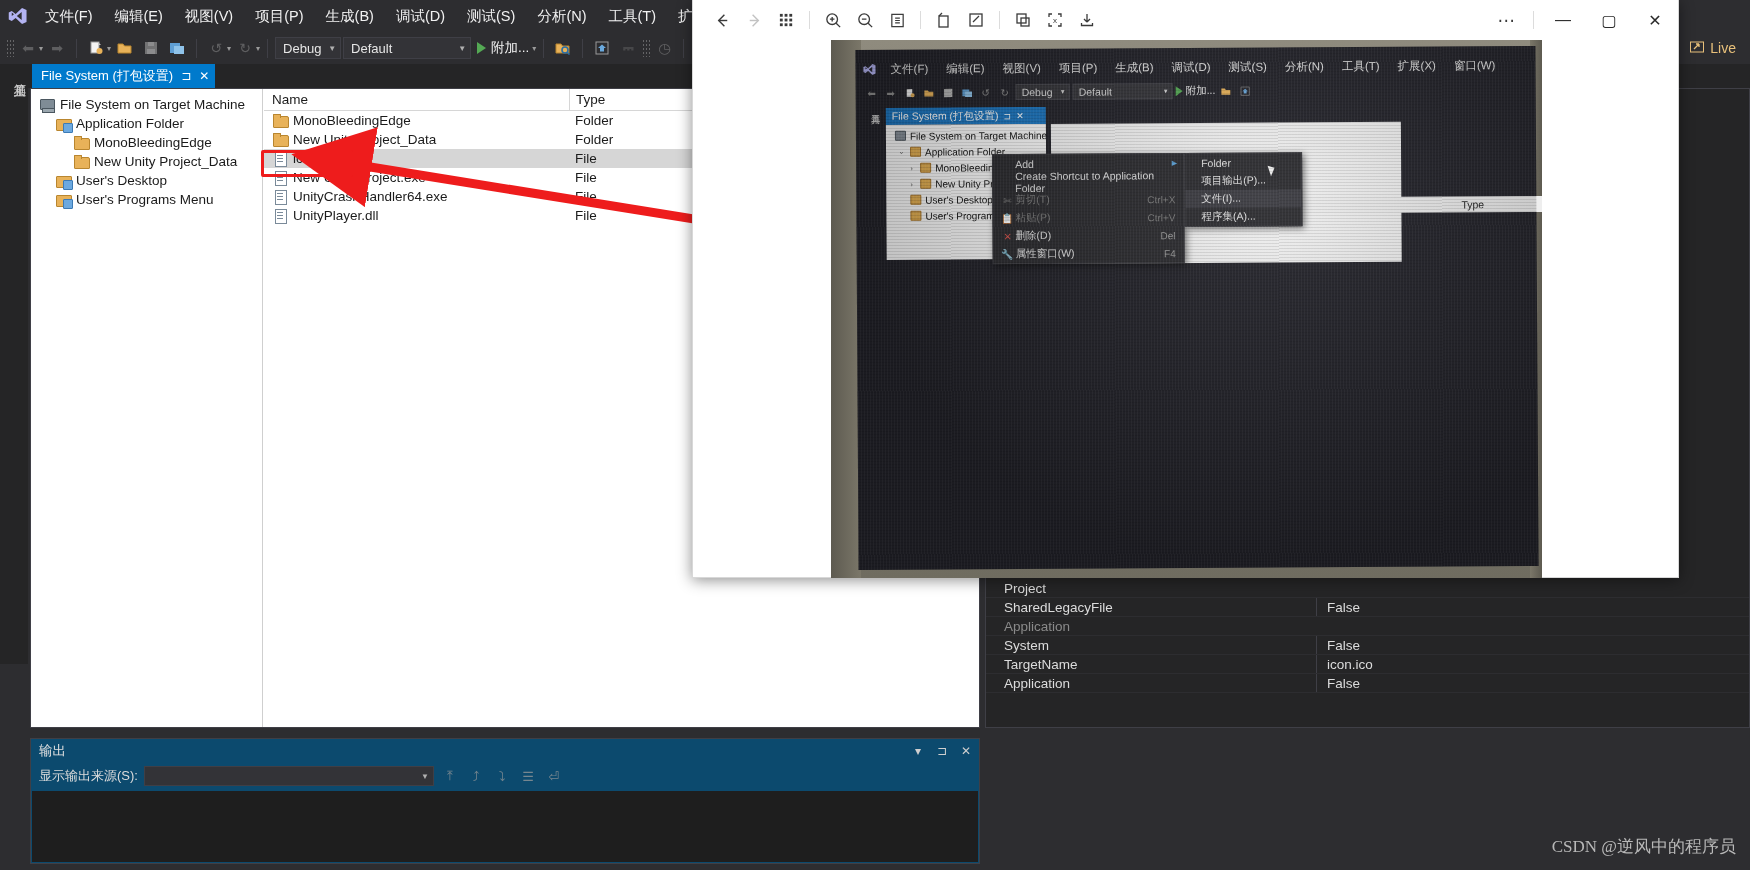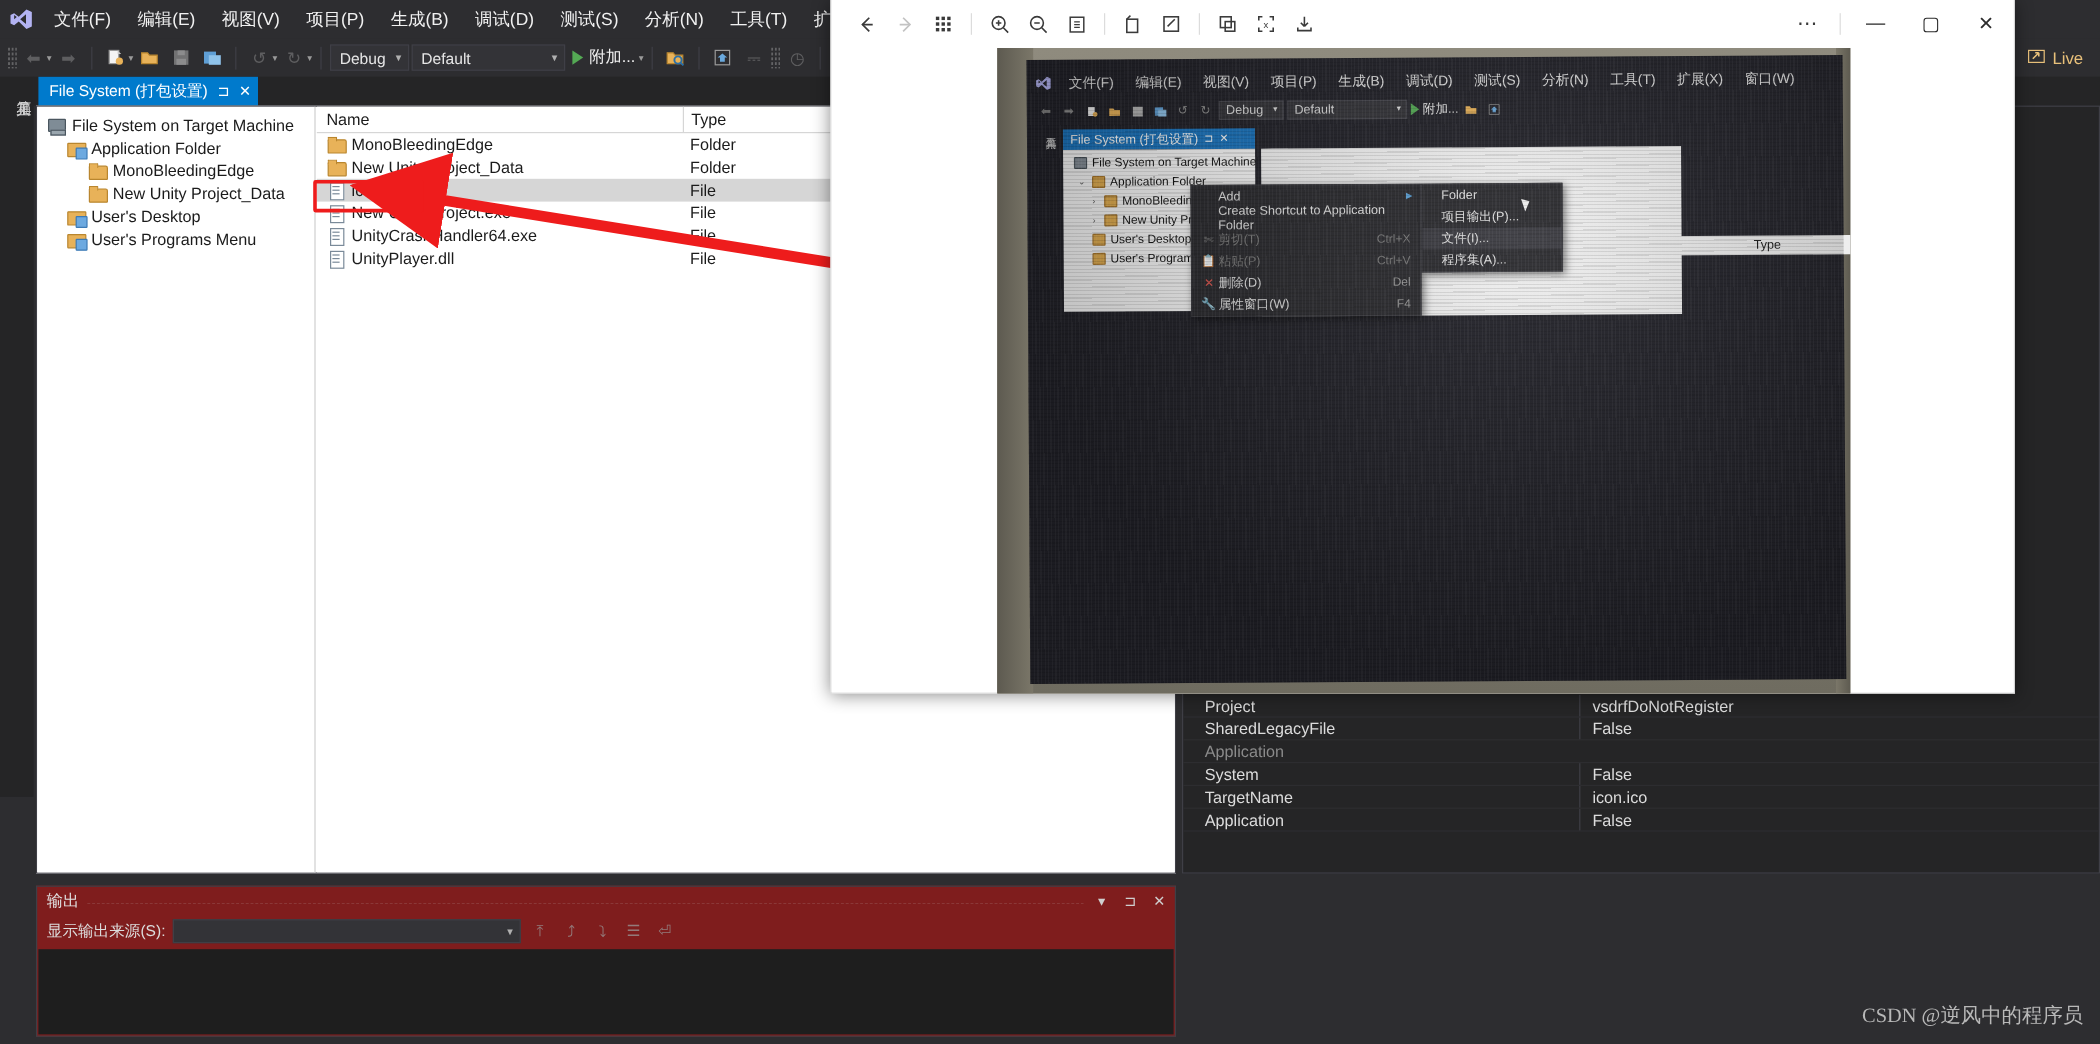--- a/index.html
+++ b/index.html
@@ -152,21 +152,21 @@
   }
   .prop-row { display:flex; height:19px; align-items:center; font-size:13.5px;
     border-bottom:1px solid #2d2d30; }
   .prop-row .k { width:330px; padding-left:18px; color:#dcdcdc; }
   .prop-row .v { padding-left:10px; color:#dcdcdc; border-left:1px solid #3f3f46; height:100%;
     display:flex; align-items:center; flex:1; }
   .prop-row.muted .k, .prop-row.muted .v { color:#8a8a8a; }
 
   
   .output {
-    position:absolute; left:30px; top:738px; width:950px; height:126px; background:#7f1d1d;
+    position:absolute; left:30px; top:738px; width:950px; height:126px; background:#0c4a6e;
     border:1px solid #3f3f46;
   }
   .out-head { height:24px; display:flex; align-items:center; padding:0 4px 0 8px; gap:6px; }
   .out-title { color:#e0e0e0; font-size:13.5px; }
   .out-dots { flex:1; height:1px; opacity:.3;
     background-image: radial-gradient(#c9c9c9 0.8px, transparent 0.9px);
     background-size:4px 2px; margin-top:2px; }
   .out-hbtn { color:#cfcfcf; font-size:12px; width:18px; text-align:center; }
   .out-toolbar { height:26px; display:flex; align-items:center; gap:6px; padding:0 6px 0 8px; }
   .out-lab { color:#dcdcdc; font-size:13px; white-space:nowrap; }
@@ -476,21 +476,20 @@
             <div class="c2">File</div>
           </div>
         </div>
       </div>
     </div>
 
     <div class="props">
       <div style="height:490px"></div>
       <div class="prop-row">
         <div class="k">Project</div>
-        <div class="v">vsdrfDoNotRegister</div>
       </div>
       <div class="prop-row">
         <div class="k">SharedLegacyFile</div>
         <div class="v">False</div>
       </div>
       <div class="prop-row muted">
         <div class="k">Application</div>
       </div>
       <div class="prop-row">
         <div class="k">System</div>

